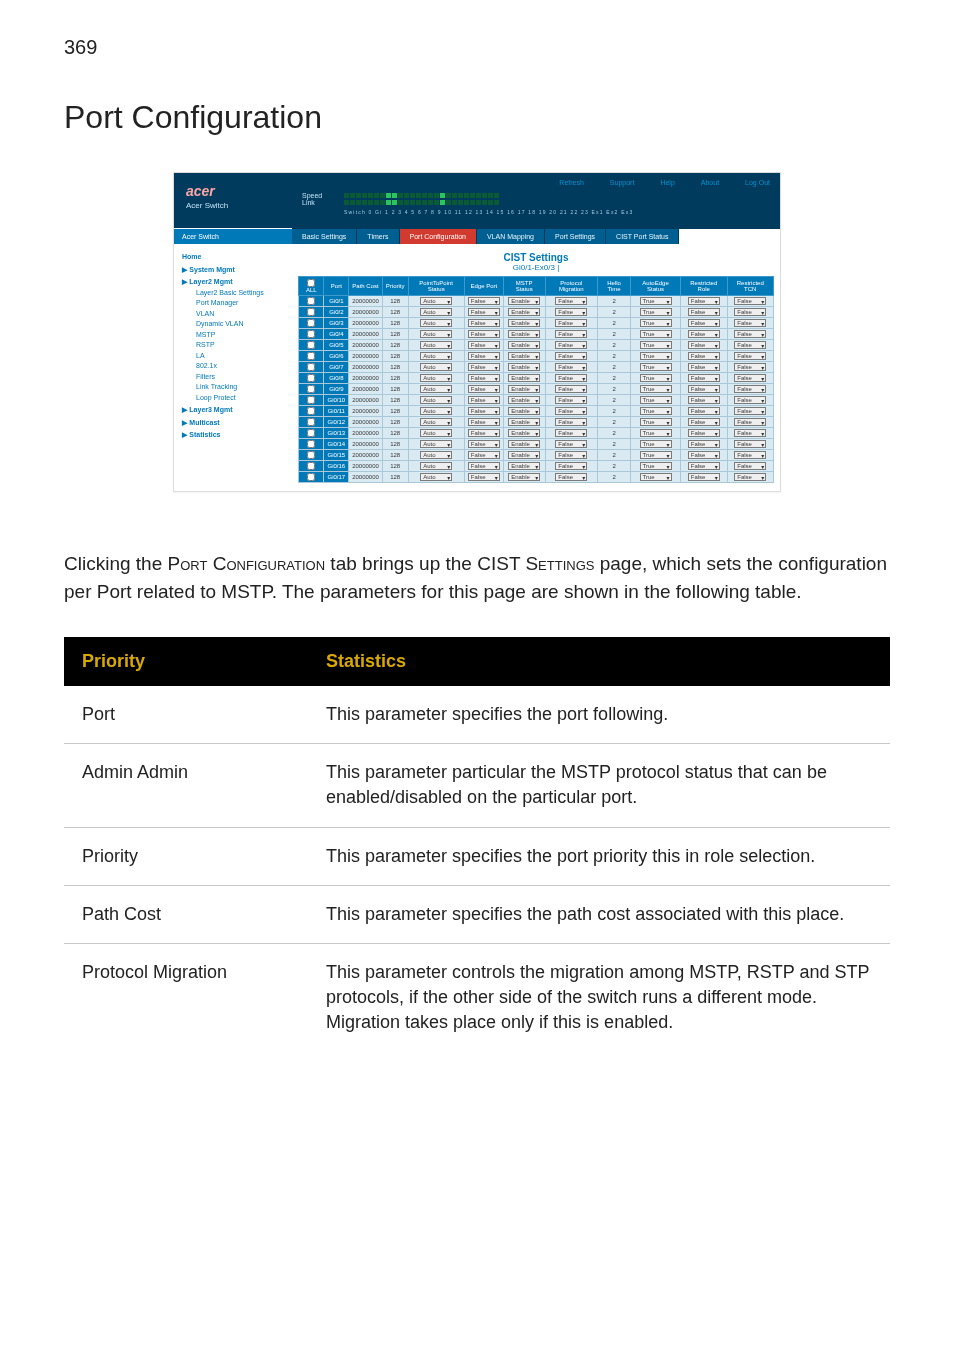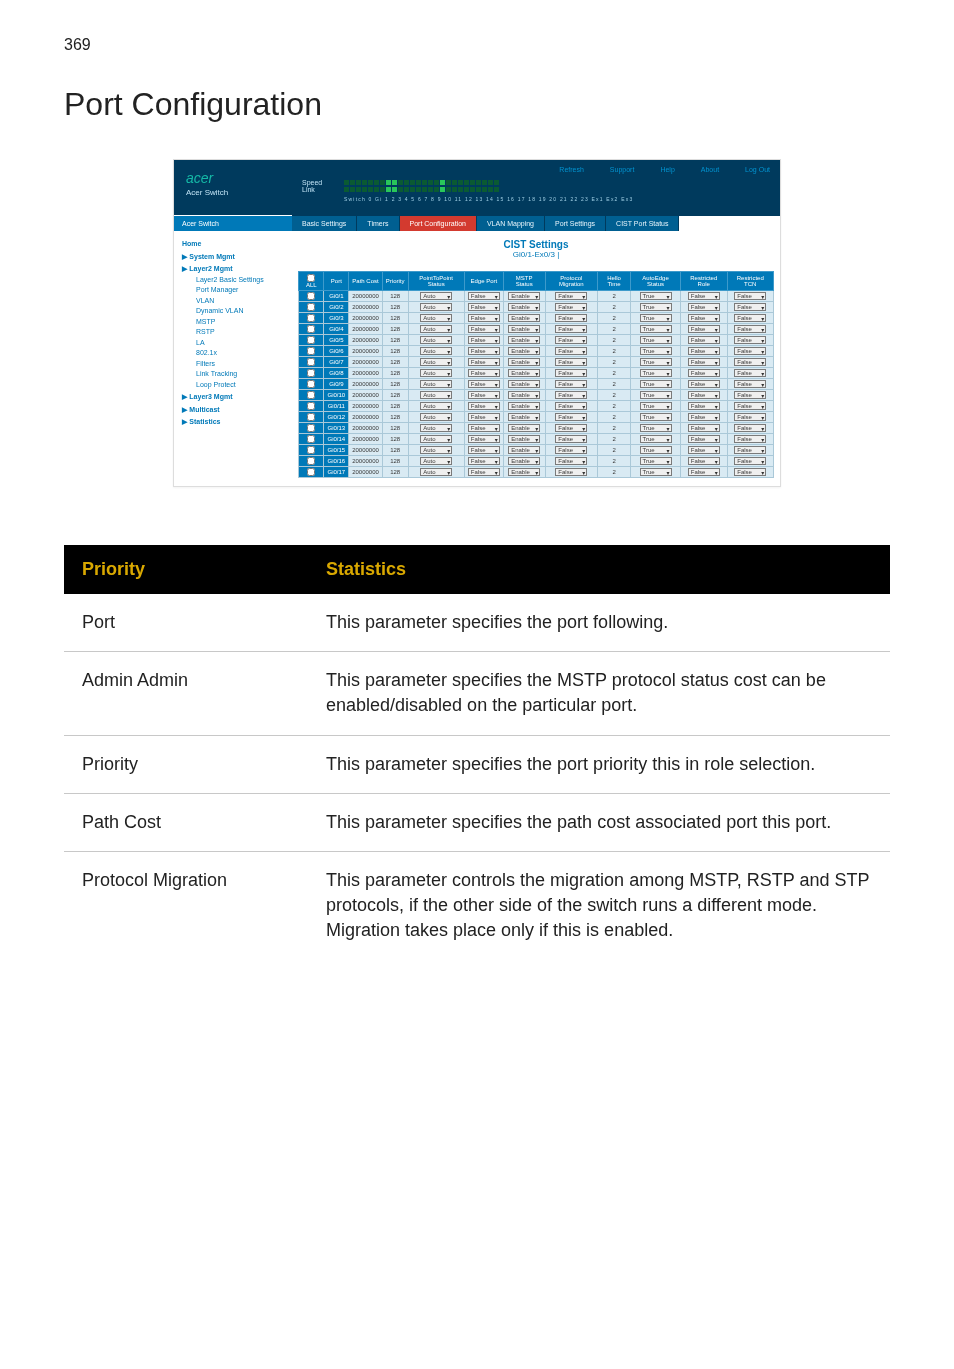--- a/index.html
+++ b/index.html
@@ -1,23 +1,23 @@
 <!DOCTYPE html>
 <html><head>
 <meta charset="utf-8">
 <style>
   html,body{margin:0;padding:0;font-family:"Segoe UI",Tahoma,sans-serif;color:#222;background:#fff}
   .page{width:954px;margin:0 auto;padding:36px 64px 80px 64px;box-sizing:border-box}
-  .page-number{font-size:16px;margin-bottom:32px}
+  .page-number{font-size:20px;margin-bottom:40px}
   h1.title{font-size:32px;font-weight:400;margin:0 0 36px 0;color:#222}
   .screenshot{margin:0 0 58px 0;padding:0}
   .ss-box{width:606px;margin:0 auto;background:#fff;border:1px solid #ddd;font-size:7px;box-shadow:0 1px 2px rgba(0,0,0,0.05)}
   .ss-top{display:flex;align-items:flex-start}
   .ss-brand{background:#003a5d;color:#cfe8f5;width:118px;padding:10px 12px 18px 12px;box-sizing:border-box}
-  .ss-brand .logo{font-style:italic;font-weight:normal;font-size:14px;color:#14b8a6}
+  .ss-brand .logo{font-style:italic;font-weight:bold;font-size:14px;color:#fca5a5}
   .ss-brand .sub{font-size:8px;color:#bfe3f5;margin-top:2px}
   .ss-topright{flex:1;background:#003a5d;color:#fff;padding:6px 10px 0 10px;box-sizing:border-box;min-height:56px}
   .ss-util{display:flex;justify-content:flex-end;gap:26px;font-size:7px;color:#0093d0}
   .ss-util span{color:#0093d0}
   .ss-speed{margin-top:6px}
   .ss-speed .row{display:flex;align-items:center;gap:4px}
   .ss-speed .lbl{color:#bfe3f5;width:38px}
   .led{width:5px;height:5px;background:#0a5a33;display:inline-block}
   .led.on{background:#29c75a}
   .ss-portnums{color:#9fcfe5;font-size:5px;letter-spacing:1.2px;margin-top:3px;margin-left:42px}
@@ -25,21 +25,21 @@
   .ss-tabs .side{width:118px;background:#0079b8;color:#fff;padding:4px 8px;box-sizing:border-box}
   .ss-tab{background:#005f91;color:#e6f4fb;padding:4px 10px;border-right:1px solid #003a5d;display:flex;align-items:center}
   .ss-tab.active{background:#d33a2f;color:#fff}
   .ss-body{display:flex;align-items:flex-start}
   .ss-nav{width:118px;background:#fff;font-size:7px;padding:6px 4px 6px 8px;box-sizing:border-box;line-height:1.5}
   .ss-nav .hdr{color:#0079b8;font-weight:bold;margin-top:2px}
   .ss-nav .item{color:#0079b8;margin-left:6px}
   .ss-nav .item.sub{margin-left:14px}
   .ss-main{flex:1;padding:8px 6px;box-sizing:border-box}
   .ss-h1{color:#0079b8;font-size:10px;font-weight:bold;text-align:center}
-  .ss-h2{color:#0079b8;font-size:8px;text-align:center;margin-bottom:12px}
+  .ss-h2{color:#0079b8;font-size:8px;text-align:center;margin-bottom:4px}
   .ss-table{border-collapse:collapse;font-size:6px;margin:0 auto}
   .ss-table th{background:#0079b8;color:#fff;border:1px solid #3e9acb;padding:2px 3px;font-weight:normal;text-align:center}
   .ss-table td{background:#d9eaf3;border:1px solid #aac8d8;padding:1px 3px;text-align:center;color:#3a3a3a}
   .ss-table td.port{background:#0079b8;color:#fff}
   .ss-table input.cb{width:8px;height:8px;margin:0;vertical-align:middle}
   .sel{display:inline-block;border:1px solid #7a7a7a;background:#efefef;padding:0 8px 0 2px;position:relative;font-size:6px;min-width:20px;text-align:left}
   .sel::after{content:"▾";position:absolute;right:1px;top:0;font-size:6px;color:#333}
   .intro{font-size:19px;line-height:1.45;margin:0 0 32px 0}
   .sc{font-variant:small-caps}
   table.params{width:100%;border-collapse:collapse;font-size:18px}
@@ -374,44 +374,47 @@
                   <td><span class="sel">False</span></td>
                   <td><span class="sel">False</span></td>
                 </tr>
               </tbody>
             </table>
         </div>
       </div>
     </div>
   </div>
 
+  <p class="intro">
+    Clicking the <span class="sc">Port Configuration</span> tab brings up the <span class="sc">CIST Settings</span> page, which sets the configuration per Port related to MSTP. The parameters for this page are shown in the following table.
+  </p>
 
   <table class="params">
     <thead>
       <tr>
         <th>Priority</th>
         <th>Statistics</th>
       </tr>
     </thead>
     <tbody id="params-body">
         <tr>
           <td class="pname">Port</td>
           <td>This parameter specifies the port following.</td>
         </tr>
         <tr>
           <td class="pname">Admin Admin</td>
-          <td>This parameter specifies the MSTP protocol status cost can be enabled/disabled on the particular port.</td>
+          <td>This parameter particular the MSTP protocol status that can be enabled/disabled on the particular port.</td>
         </tr>
         <tr>
           <td class="pname">Priority</td>
           <td>This parameter specifies the port priority this in role selection.</td>
         </tr>
         <tr>
           <td class="pname">Path Cost</td>
-          <td>This parameter specifies the path cost associated port this port.</td>
+          <td>This parameter specifies the path cost associated with this place.</td>
         </tr>
         <tr>
           <td class="pname">Protocol Migration</td>
           <td>This parameter controls the migration among MSTP, RSTP and STP protocols, if the other side of the switch runs a different mode. Migration takes place only if this is enabled.</td>
         </tr>
       </tbody>
   </table>
 
 </div>
 

